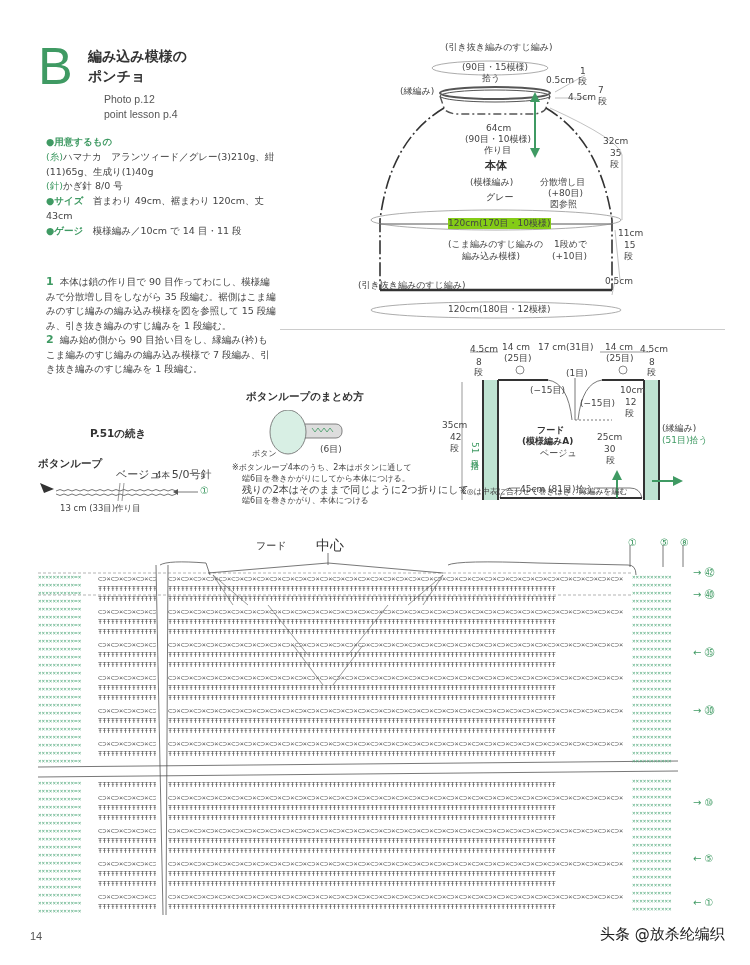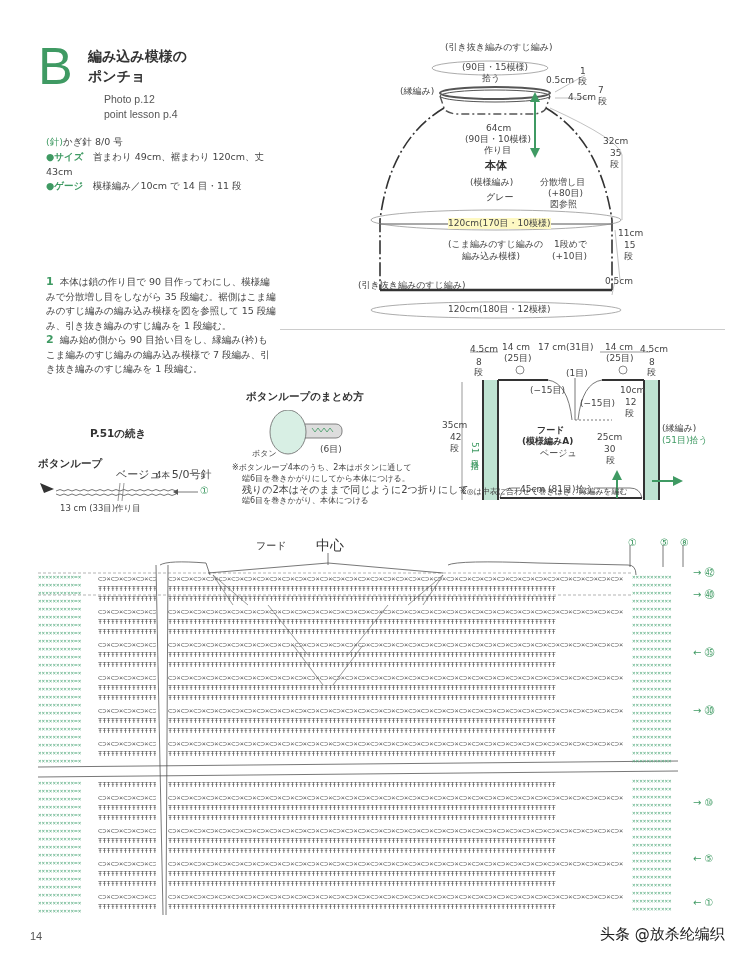--- a/index.html
+++ b/index.html
@@ -30,20 +30,22 @@
 <div class="abs title">
   <div>編み込み模様の</div>
   <div>ポンチョ</div>
 </div>
 <div class="abs photo">
   <div>Photo p.12</div>
   <div>point lesson p.4</div>
 </div>
 
 <div class="abs materials">
+  <div class="h">●用意するもの</div>
+  <div><span class="green">(糸)</span><span>ハマナカ　アランツィード／グレー(3)210g、紺(11)65g、生成り(1)40g</span></div>
   <div><span class="green">(針)</span><span>かぎ針 8/0 号</span></div>
   <div><span class="h">●サイズ</span>　<span>首まわり 49cm、裾まわり 120cm、丈 43cm</span></div>
   <div><span class="h">●ゲージ</span>　<span>模様編み／10cm で 14 目・11 段</span></div>
 </div>
 
 <div class="abs steps">
   <div><span class="n">1</span><span>本体は鎖の作り目で 90 目作ってわにし、模様編みで分散増し目をしながら 35 段編む。裾側はこま編みのすじ編みの編み込み模様を図を参照して 15 段編み、引き抜き編みのすじ編みを 1 段編む。</span></div>
   <div><span class="n">2</span><span>編み始め側から 90 目拾い目をし、縁編み(衿)もこま編みのすじ編みの編み込み模様で 7 段編み、引き抜き編みのすじ編みを 1 段編む。</span></div>
 </div>
 
@@ -79,21 +81,21 @@
   <div class="abs lbl" style="left:144px;top:105px">作り目</div>
   <div class="abs" style="left:145px;top:118px;font-size:11px;font-weight:bold;color:#333">本体</div>
   <div class="abs lbl" style="left:130px;top:137px">(模様編み)</div>
   <div class="abs lbl" style="left:146px;top:152px">グレー</div>
   <div class="abs lbl" style="left:200px;top:137px">分散増し目</div>
   <div class="abs lbl" style="left:208px;top:148px">(+80目)</div>
   <div class="abs lbl" style="left:210px;top:159px">図参照</div>
   <div class="abs lbl" style="left:263px;top:96px">32cm</div>
   <div class="abs lbl" style="left:270px;top:108px">35</div>
   <div class="abs lbl" style="left:270px;top:119px">段</div>
-  <div class="abs lbl" style="left:108px;top:178px;background:#fef9c3">120cm(170目・10模様)</div>
+  <div class="abs lbl" style="left:108px;top:178px;background:#84cc16">120cm(170目・10模様)</div>
   <div class="abs lbl" style="left:108px;top:199px">(こま編みのすじ編みの</div>
   <div class="abs lbl" style="left:122px;top:211px">編み込み模様)</div>
   <div class="abs lbl" style="left:214px;top:199px">1段めで</div>
   <div class="abs lbl" style="left:212px;top:211px">(+10目)</div>
   <div class="abs lbl" style="left:278px;top:188px">11cm</div>
   <div class="abs lbl" style="left:284px;top:200px">15</div>
   <div class="abs lbl" style="left:284px;top:211px">段</div>
   <div class="abs lbl" style="left:18px;top:240px">(引き抜き編みのすじ編み)</div>
   <div class="abs lbl" style="left:265px;top:236px">0.5cm</div>
   <div class="abs lbl" style="left:108px;top:264px;background:#fff">120cm(180目・12模様)</div>

